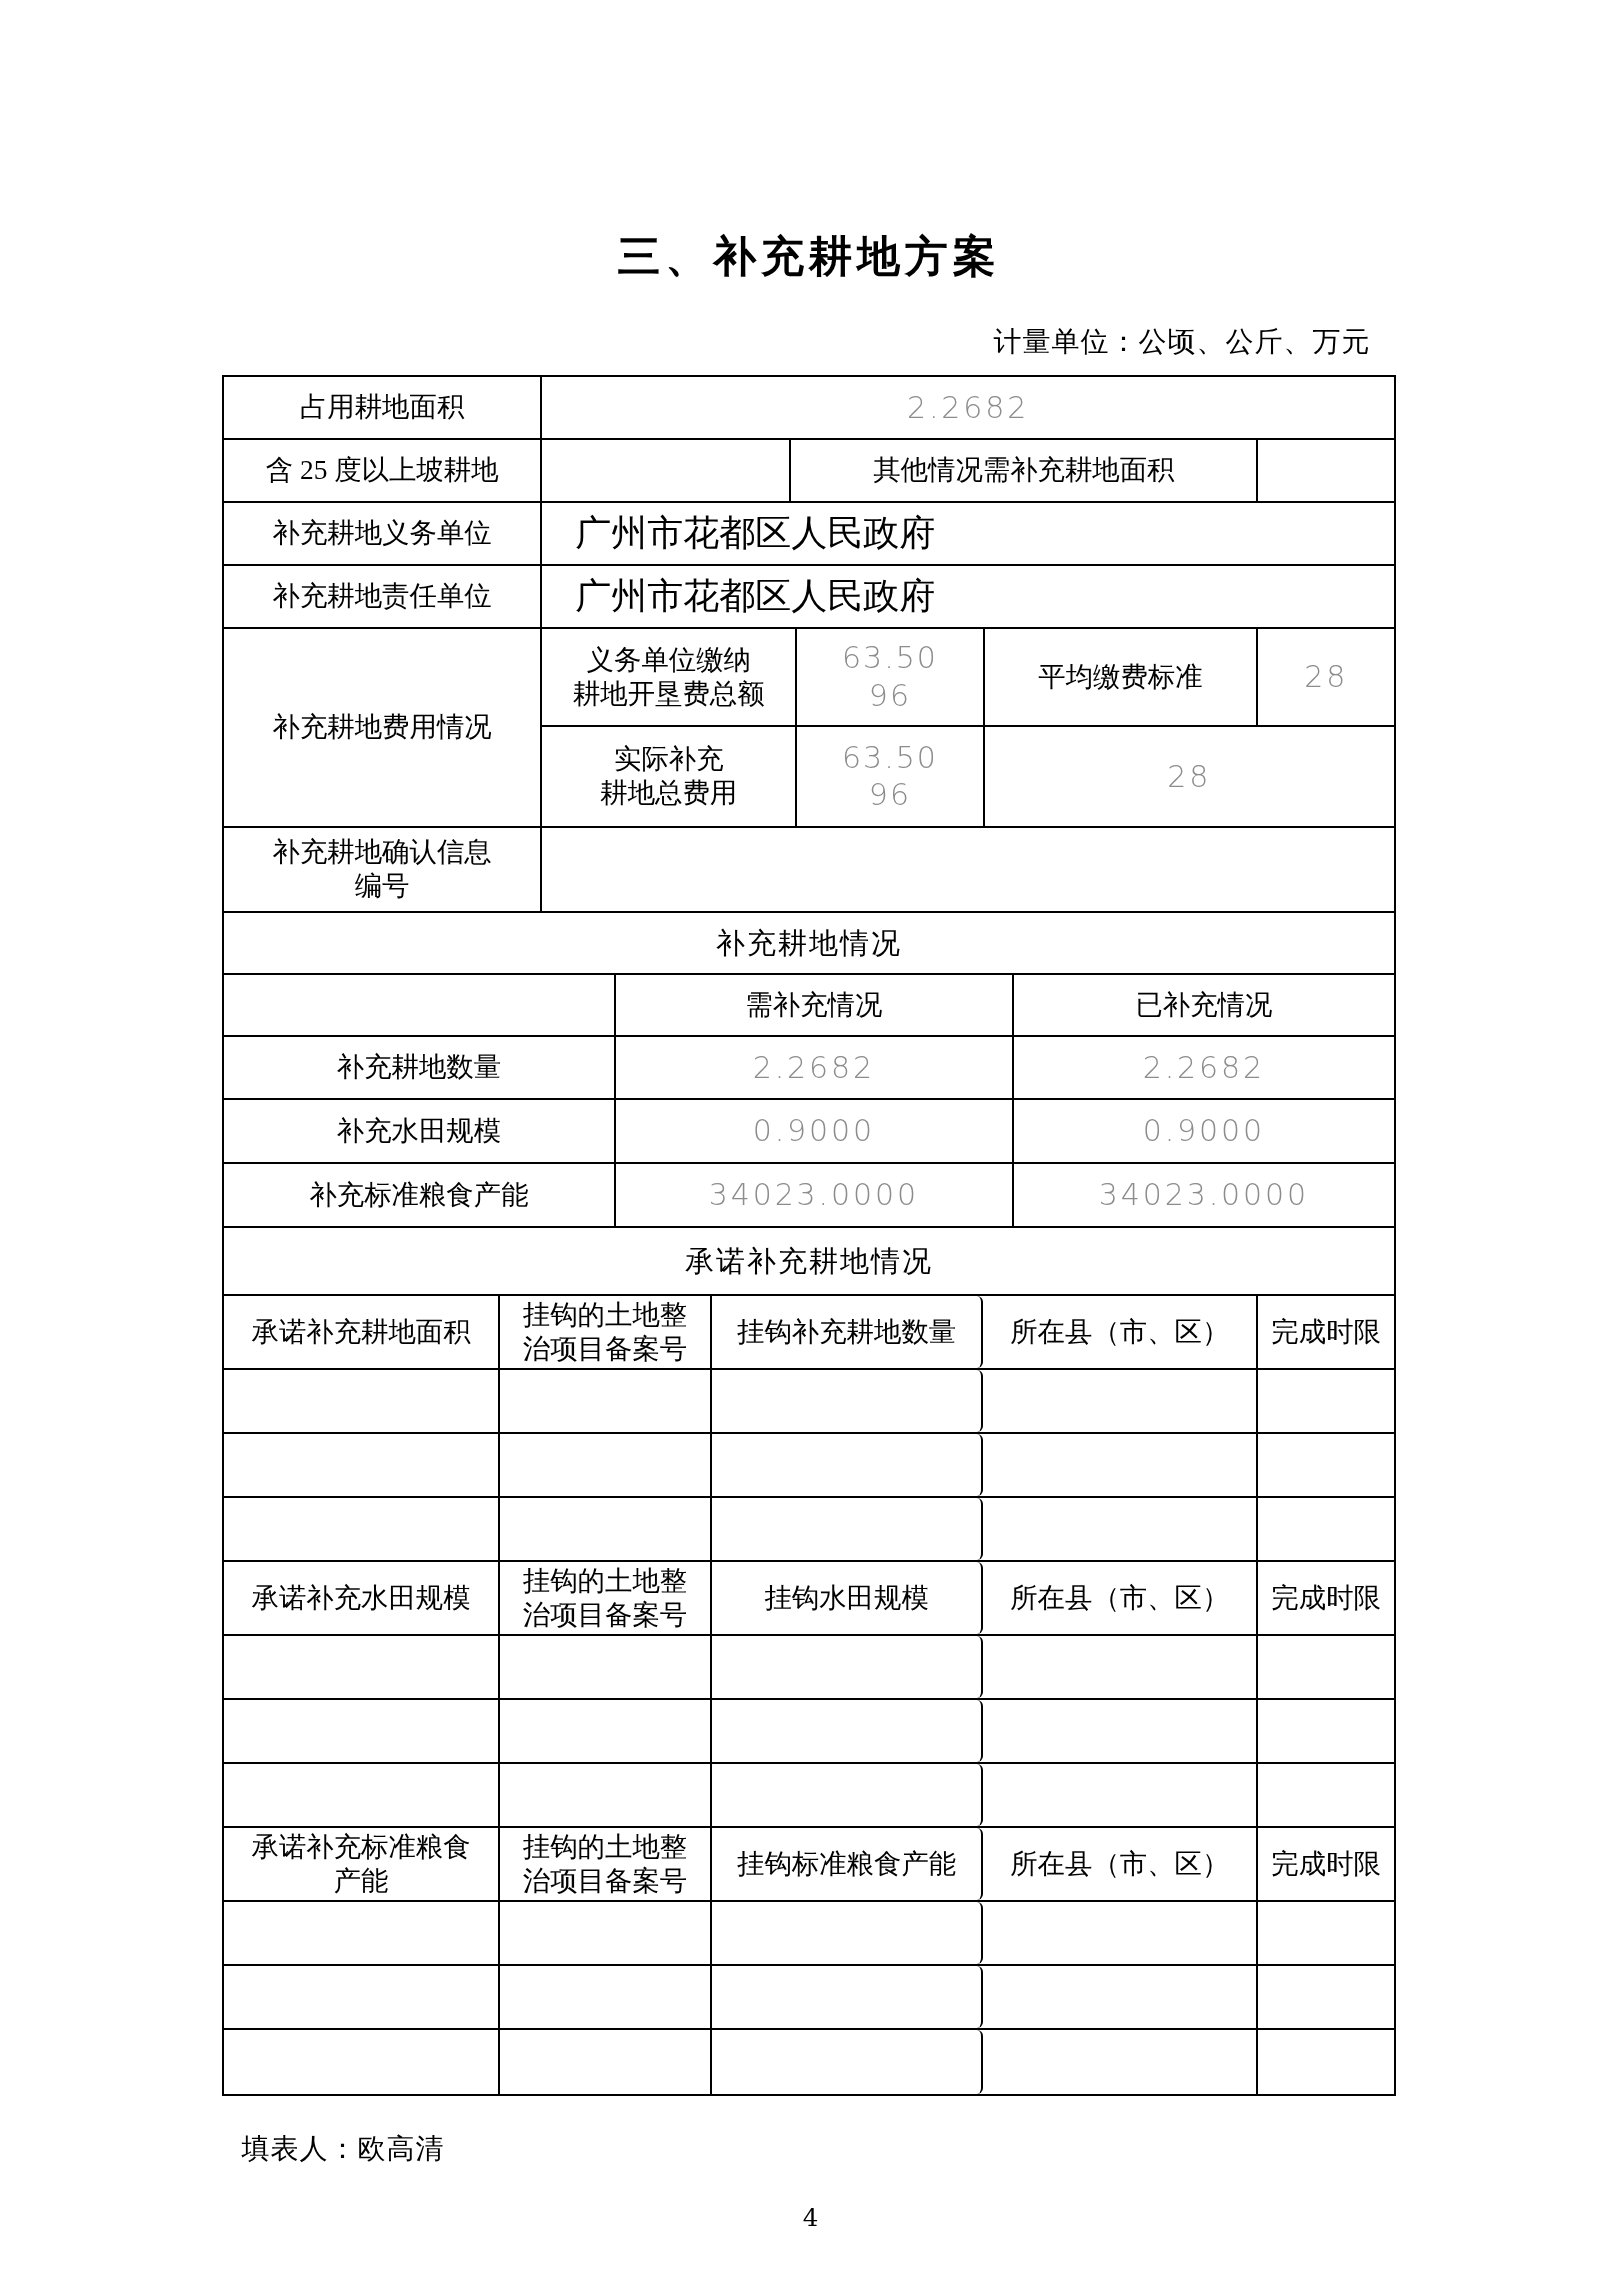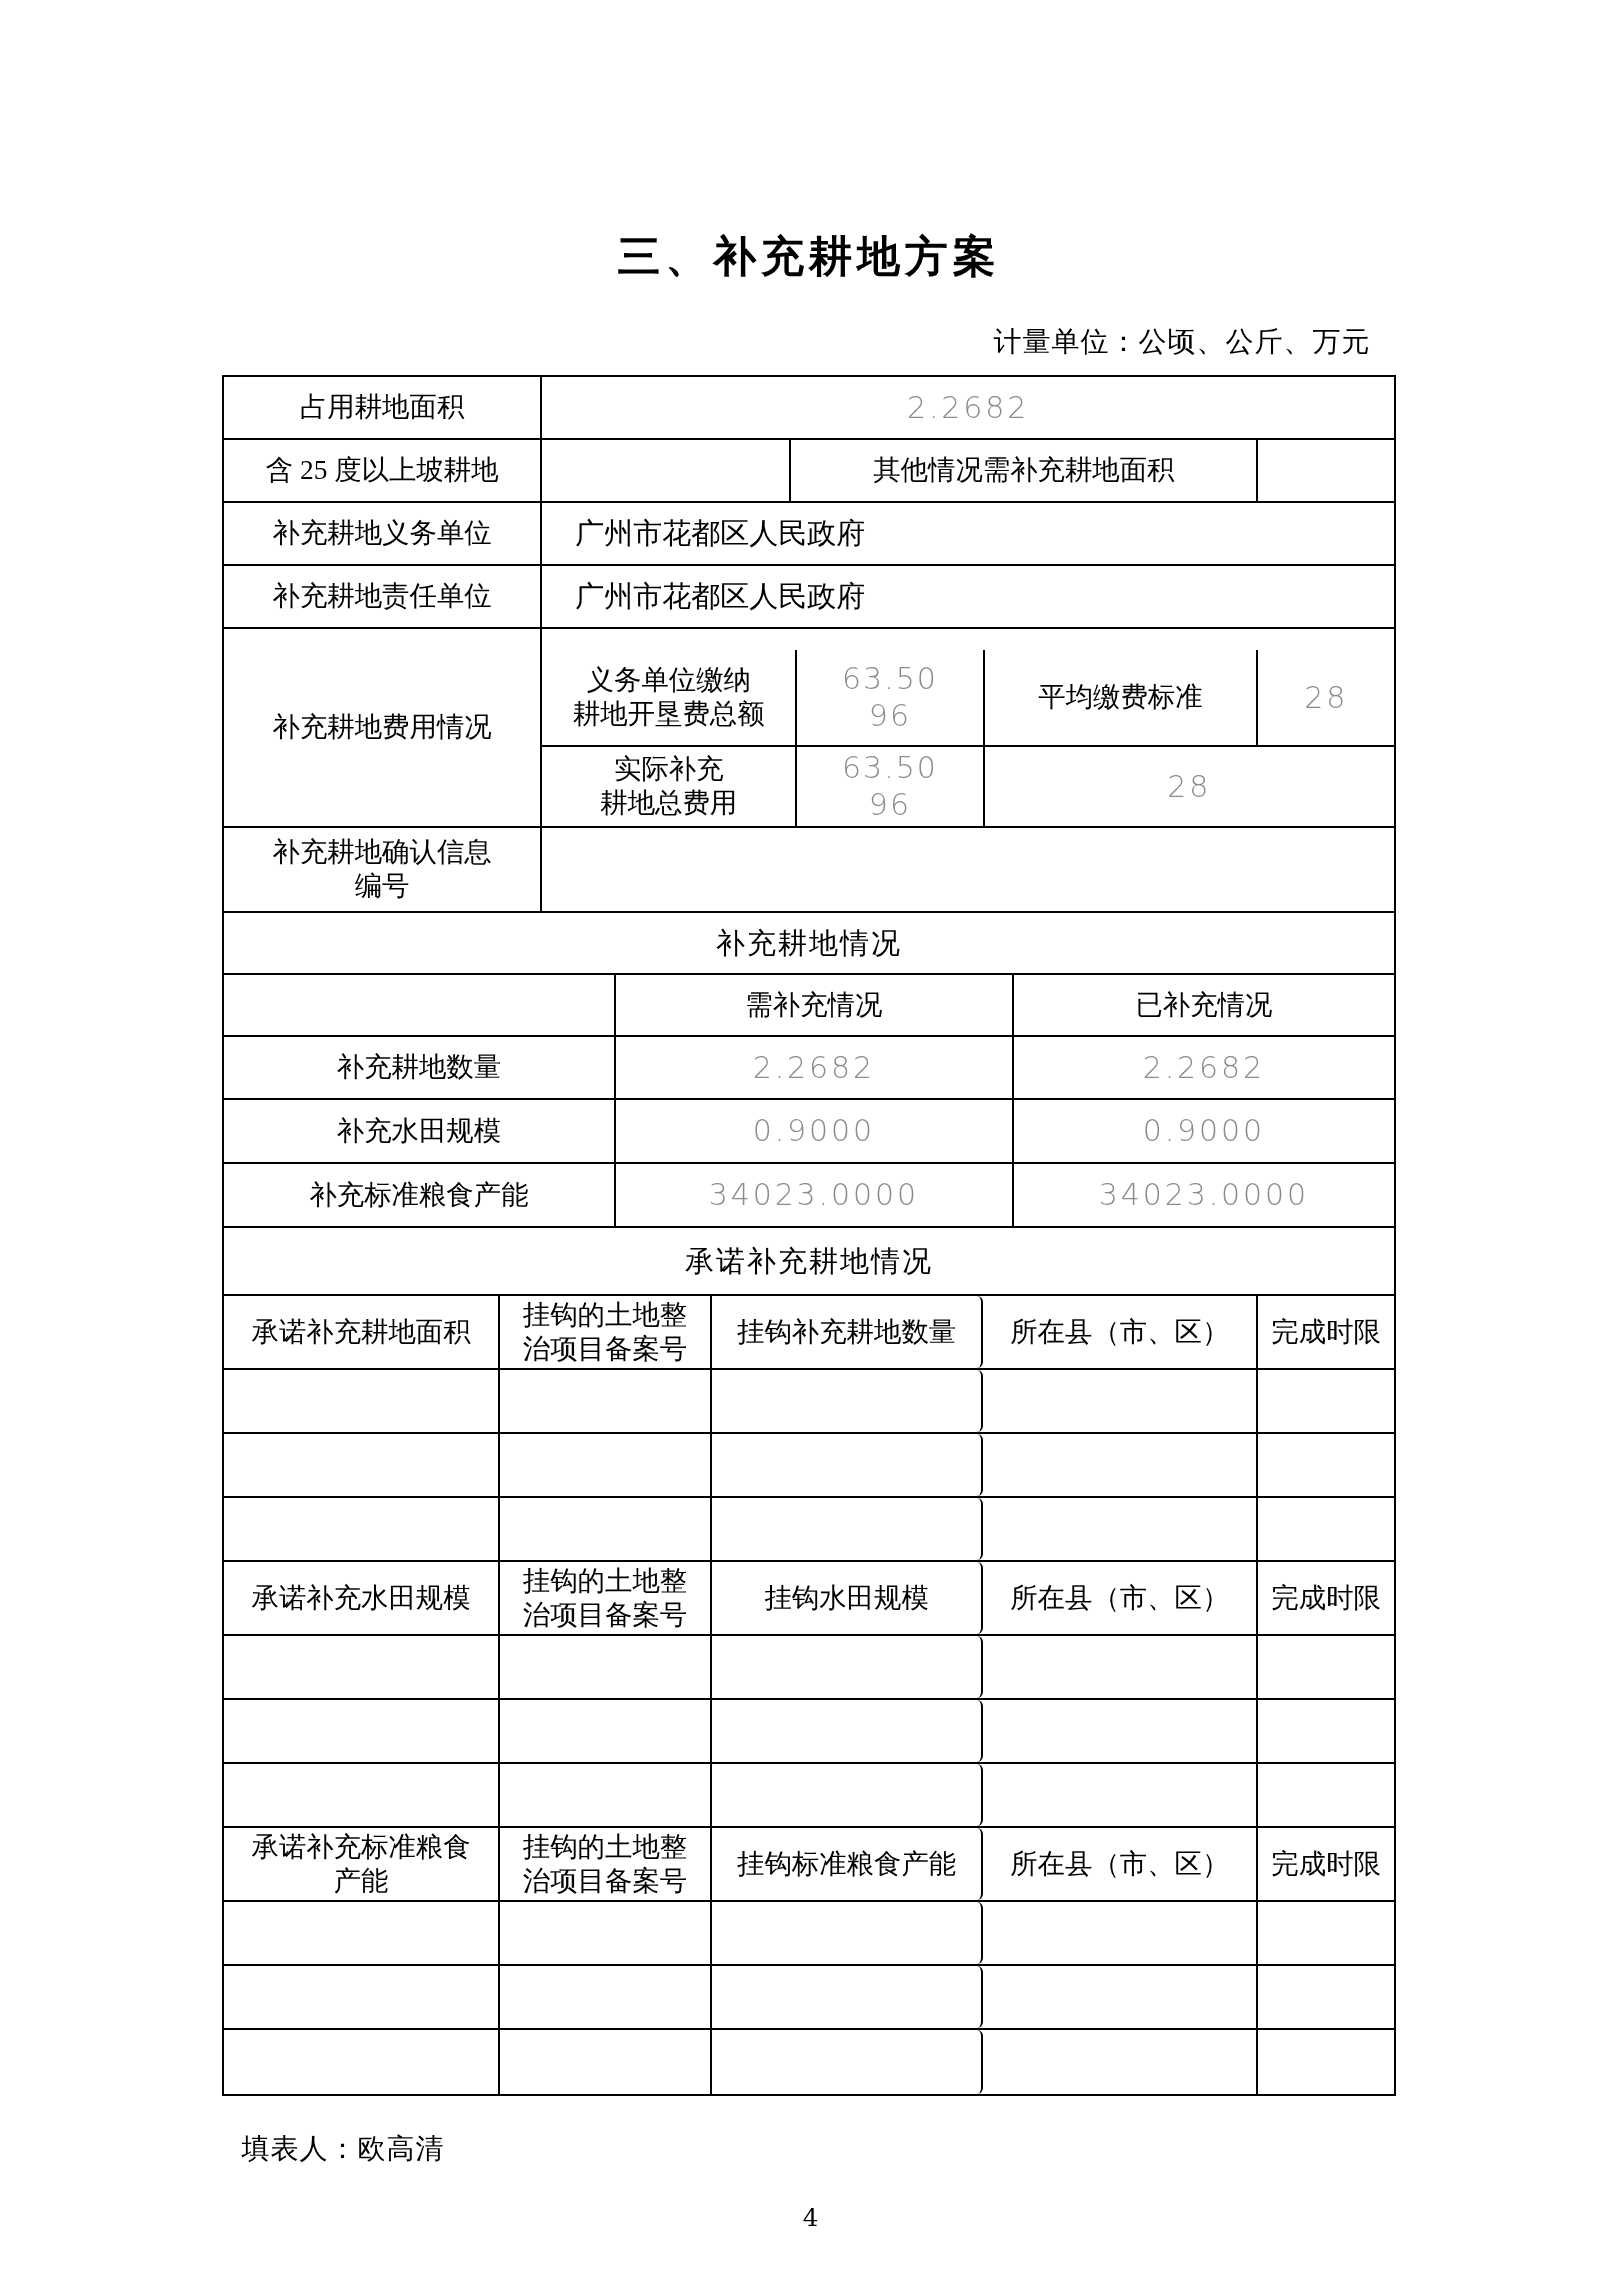--- a/index.html
+++ b/index.html
@@ -48,21 +48,21 @@
     text-align: center;
     border-right: 2px solid #000;
     box-sizing: border-box;
     white-space: pre-line;
     font-size: 27.4px;
     line-height: 1.25;
     padding: 2px 9.8px;
   }
   .cell.endc { border-right: none; }
   .cell.left { justify-content: flex-start; text-align: left; padding-left: 33px; }
-  .cell.value-cn { font-size: 29px; }
+  .cell.value-cn { font-size: 36px; }
   .cell.header-cn { font-size: 29px; letter-spacing: 2px; }
   .num {
     color: var(--color-number, #8c8c8c);
     font-family: "DejaVu Sans", sans-serif;
     font-weight: 200;
     font-size: 30px;
     letter-spacing: 2.9px;
   }
   .num-wrap span {
     display: inline-block;
@@ -82,21 +82,21 @@
   .h87 { height: 85px; } .h69 { height: 68px; } .h76 { height: 74px; }
   .h75 { height: 74px; }
   
   .w-label { width: 27.2%; }
   .w-b2 { width: 21.3%; }
   .w-b3 { width: 39.9%; }
   .w-fill { flex: 1; }
   
   .fee { display: flex; height: 199px; border-bottom: 2.9px solid #000; box-sizing: border-box; }
   .fee-label { width: 27.2%; border-right: 2px solid #000; }
-  .fee-right { flex: 1; display: flex; flex-direction: column; margin-top: 21px; }
+  .fee-right { flex: 1; display: flex; flex-direction: column; }
   .fee-row { display: flex; height: 98px; box-sizing: border-box; }
   .fee-row.first { border-bottom: 2.9px solid #000; }
   .fee-row.second { flex: 1; }
   .w-f1 { width: 29.95%; }
   .w-f2 { width: 21.98%; }
   .w-f3 { width: 32.14%; }
   
   .w-t1 { width: 33.5%; }
   .w-t2 { width: 34%; }
   

